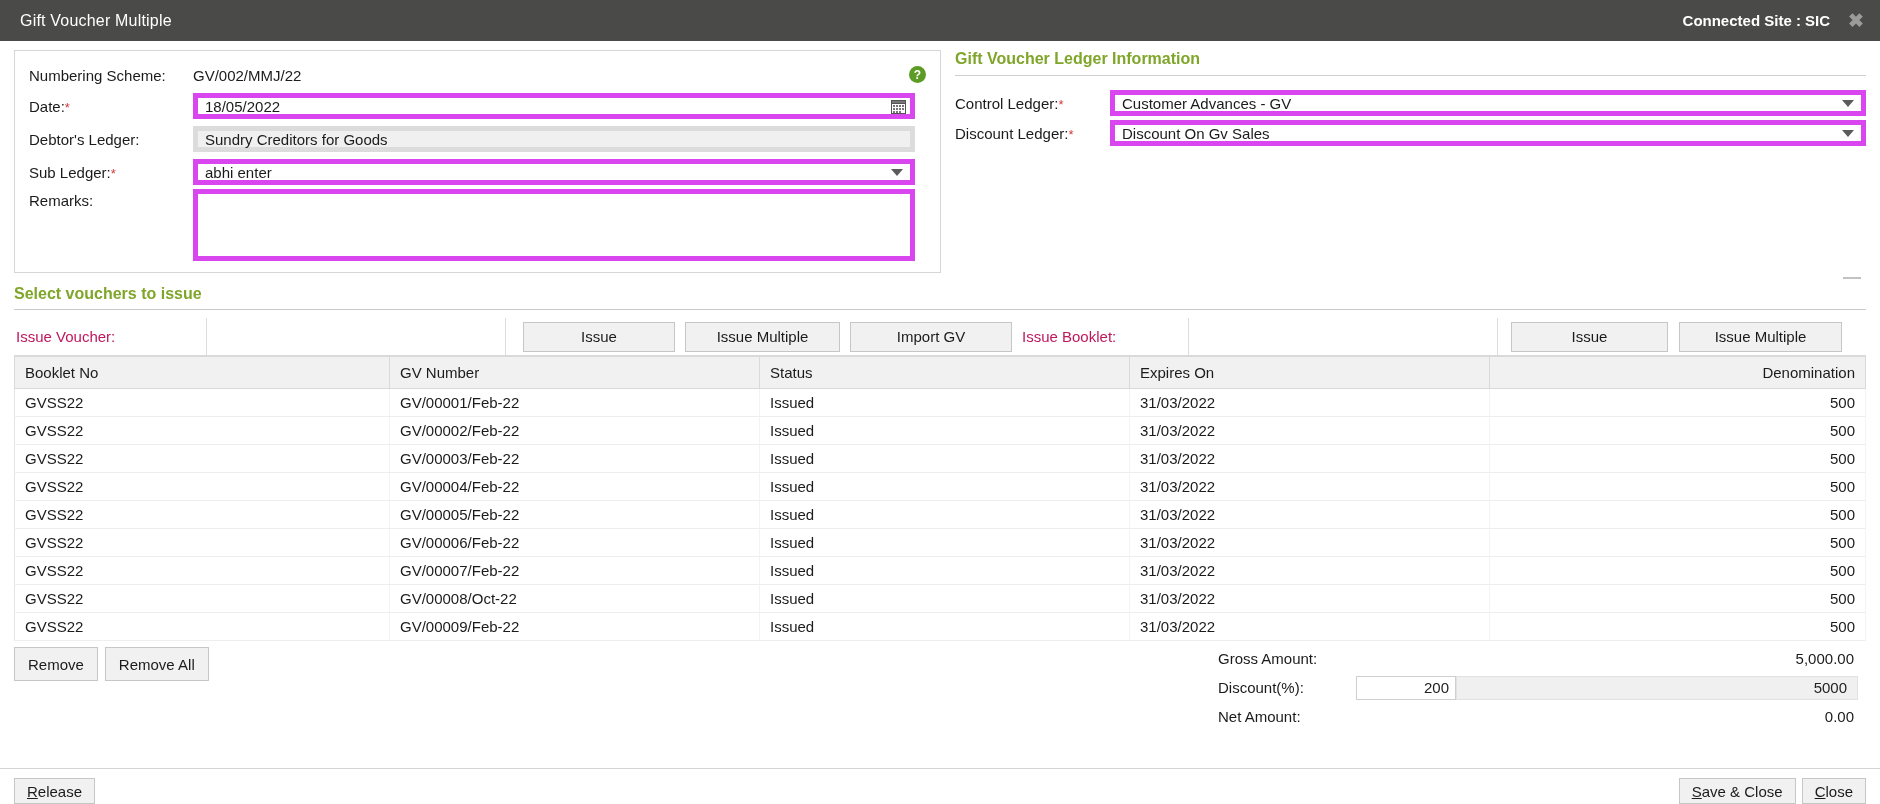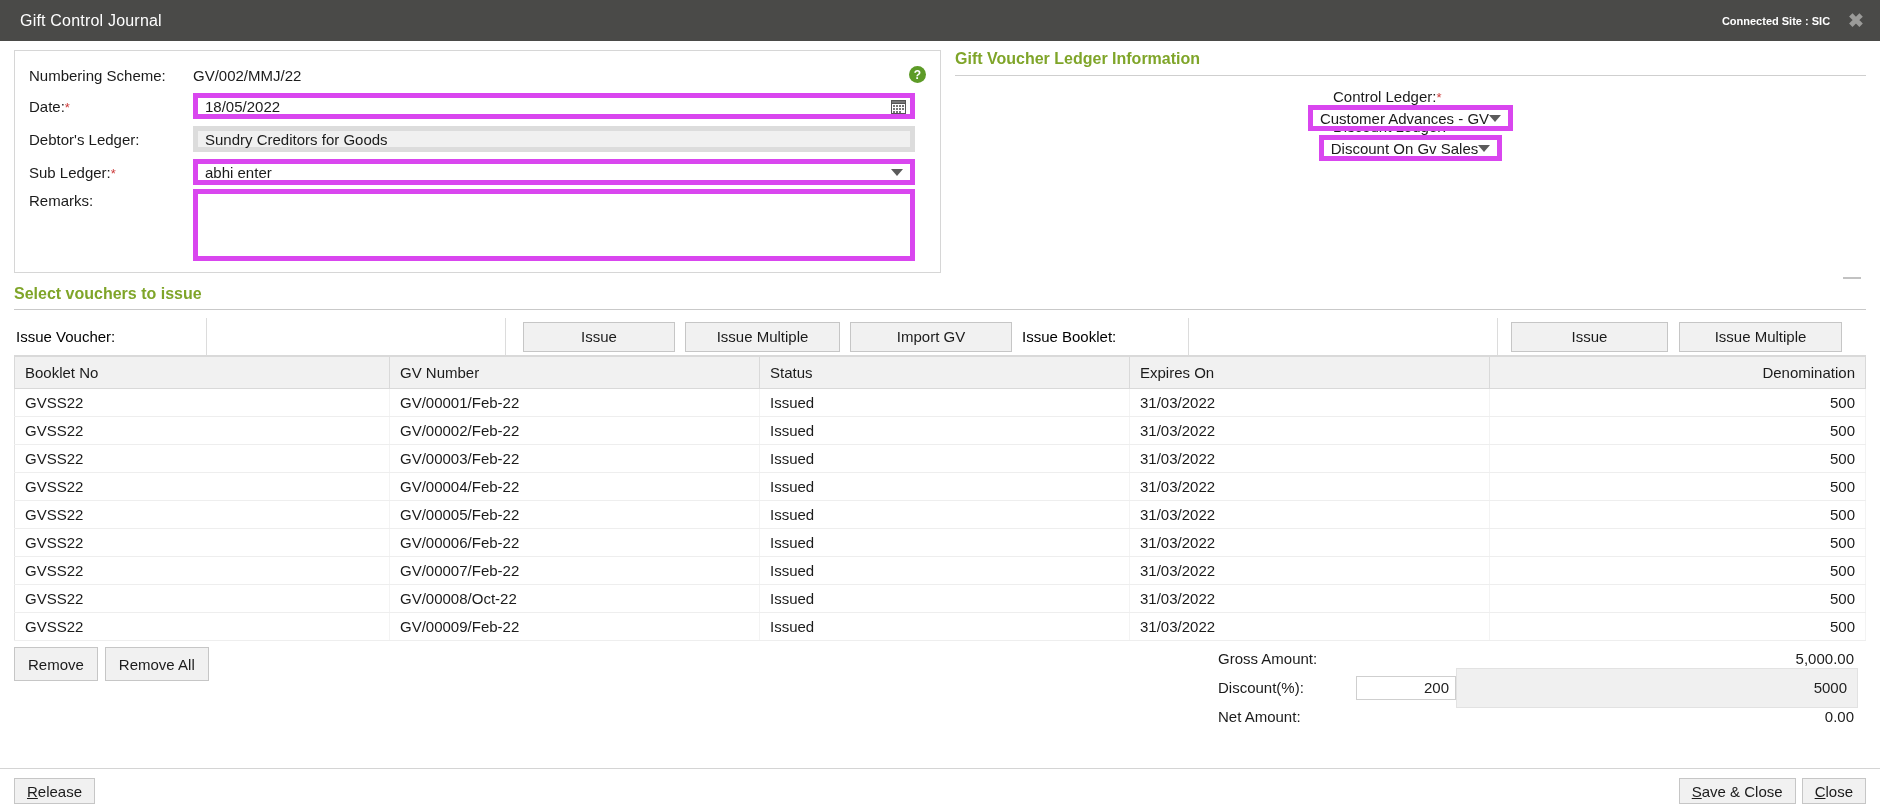--- a/index.html
+++ b/index.html
@@ -18,21 +18,21 @@
     height: 41px;
     background: #4a4a48;
     color: #ffffff;
     display: flex;
     align-items: center;
     justify-content: space-between;
     padding: 0 14px 0 20px;
   }
   #titlebar .title { font-size: 16px; letter-spacing: .2px; }
   #titlebar .right { display: flex; align-items: center; gap: 16px; }
-  #titlebar .site { font-size: 11px; font-weight: bold; }
+  #titlebar .site { font-size: 15px; font-weight: bold; }
   #titlebar .closex {
     font-size: 19px; font-weight: bold; color: #9b9b99;
     line-height: 1; cursor: pointer; padding: 0 2px;
   }
 
   
   #page { position: relative; height: 763px; }
 
   
   #topform {
@@ -109,21 +109,21 @@
   #rightpanel {
     position: absolute; left: 941px; top: 0; right: 0;
   }
   #ledger-title {
     color: #7fa529;
     font-size: 16px;
     font-weight: bold;
     padding-bottom: 7px;
   }
   #ledger-rule { border-bottom: 1px solid #cfcfcf; margin-bottom: 12px; }
-  .lrow { display: flex; align-items: center; height: 30px; flex-direction: column; }
+  .lrow { display: flex; align-items: center; height: 30px; }
   .llabel { width: 155px; font-size: 15px; color: #1b1b1b; flex: none; }
   .lfield { flex: 1; }
 
   
   #section {
     margin: 12px 14px 0 14px;
     position: relative;
   }
   #section-title {
     color: #7fa529; font-size: 16px; font-weight: bold;
@@ -138,21 +138,21 @@
   
   #issuebar {
     margin: 8px 14px 0 14px;
     height: 38px;
     display: flex;
     align-items: stretch;
     border-bottom: 1px solid #d9d9d9;
   }
   .ib-label {
     display: flex; align-items: center;
-    font-size: 15px; color: #000000;
+    font-size: 15px; color: #be185d;
     padding-left: 2px;
   }
   .ib-field { border-left: 1px solid #dcdcdc; border-right: 1px solid #dcdcdc; }
   .btn {
     background: #f1f1f1;
     border: 1px solid #c6c6c6;
     font-family: Liberation Sans, sans-serif;
     font-size: 15px;
     color: #1b1b1b;
     display: flex; align-items: center; justify-content: center;
@@ -208,21 +208,21 @@
   .tlabel { width: 138px; font-size: 15px; color: #1b1b1b; flex: none; }
   .tval { flex: 1; text-align: right; font-size: 15px; color: #1b1b1b; padding-right: 4px;}
   .tinput {
     width: 100px; height: 24px;
     border: 1px solid #cfcfcf; background: #fff;
     font-size: 15px; text-align: right;
     display: flex; align-items: center; justify-content: flex-end;
     padding-right: 6px; flex: none;
   }
   .tdisplay {
-    flex: 1; height: 40px;
+    flex: 1; height: 24px;
     border: 1px solid #e2e2e2; background: #f0f0f0;
     font-size: 15px; text-align: right;
     display: flex; align-items: center; justify-content: flex-end;
     padding-right: 10px;
   }
 
   
   #footer {
     position: absolute; left: 0; right: 0; bottom: 0;
     height: 45px;
@@ -231,21 +231,21 @@
     padding: 0 14px;
   }
   #footer .btn { height: 26px; padding: 0 12px; }
   #footer .right { display: flex; gap: 6px; }
   .acc { text-decoration: underline; }
 </style>
 </head>
 <body>
 
 <div id="titlebar">
-  <div class="title">Gift Control Journal</div>
+  <div class="title">Gift Voucher Multiple</div>
   <div class="right">
     <div class="site">Connected Site : SIC</div>
     <div class="closex">✖</div>
   </div>
 </div>
 
 <div id="page">
 
   <div id="topform">
 

